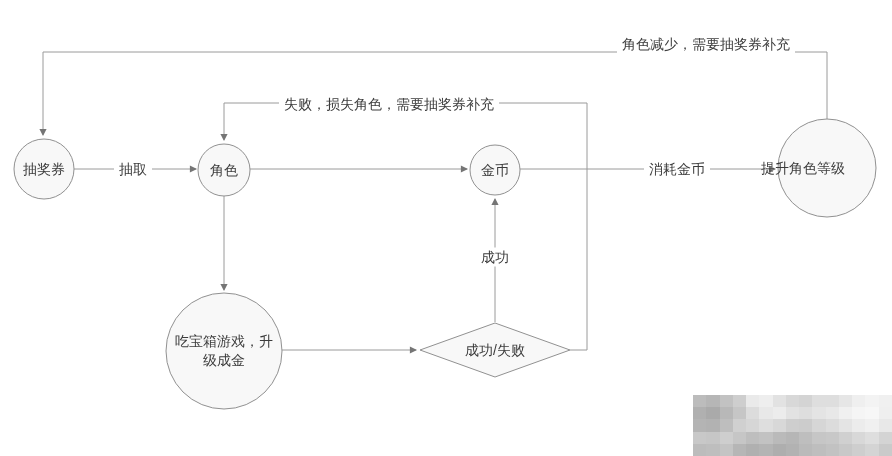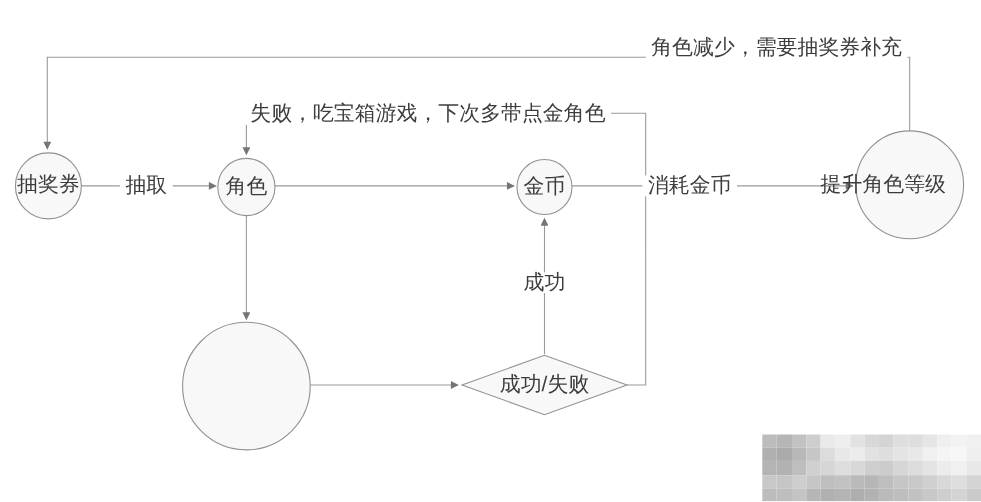--- a/index.html
+++ b/index.html
@@ -26,21 +26,21 @@
     stroke-width: 1;
   }
   .node-shape {
     fill: #f8f8f8;
     stroke: #919191;
     stroke-width: 1;
   }
   .nlabel, .elabel {
     position: absolute;
     transform: translate(-50%, -50%);
-    font-size: 19px;
+    font-size: 14px;
     color: #3c3c3c;
     white-space: nowrap;
     text-align: center;
     line-height: 19px;
   }
   .elabel {
     background: #ffffff;
     padding: 0 5px;
   }
   .nlabel span { display: block; }
@@ -77,32 +77,34 @@
     <path class="edge" d="M495 322 V199" marker-end="url(#arr)"></path>
 
     <circle class="node-shape" cx="44" cy="169" r="30"></circle>
     <circle class="node-shape" cx="224" cy="170" r="26"></circle>
     <circle class="node-shape" cx="495" cy="170" r="25"></circle>
     <circle class="node-shape" cx="827" cy="168" r="49"></circle>
     <circle class="node-shape" cx="224" cy="351" r="58"></circle>
     <polygon class="node-shape" points="420,350 495,323 570,350 495,377"></polygon>
   </svg>
 
-  <div class="nlabel" style="left:44px; top:169px;font-family:Liberation Mono, monospace;">抽奖券</div>
+  <div class="nlabel" style="left:44px; top:169px;">抽奖券</div>
   <div class="nlabel" style="left:224px; top:170px;">角色</div>
   <div class="nlabel" style="left:495px; top:170px;">金币</div>
   <div class="nlabel" style="left:803px; top:168px;">提升角色等级</div>
   <div class="nlabel" style="left:224px; top:351px;">
+    <span>吃宝箱游戏，升</span>
+    <span>级成金</span>
   </div>
   <div class="nlabel" style="left:495px; top:350px;">成功/失败</div>
 
   <div class="elabel" style="left:133px; top:169px;">抽取</div>
-  <div class="elabel" style="left:627px; top:169px;text-align:right;">消耗金币</div>
+  <div class="elabel" style="left:677px; top:169px;text-align:right;">消耗金币</div>
   <div class="elabel" style="left:706px; top:44px;">角色减少，需要抽奖券补充</div>
-  <div class="elabel" style="left:389px; top:104px;">失败，吃宝箱游戏，下次多带点金角色</div>
+  <div class="elabel" style="left:389px; top:104px;">失败，损失角色，需要抽奖券补充</div>
   <div class="elabel" style="left:495px; top:257px;">成功</div>
 
   <div class="watermark">
       <div style="background: rgb(188, 188, 188);"></div>
       <div style="background: rgb(182, 182, 182);"></div>
       <div style="background: rgb(194, 194, 194);"></div>
       <div style="background: rgb(206, 206, 206);"></div>
       <div style="background: rgb(234, 234, 234);"></div>
       <div style="background: rgb(238, 238, 238);"></div>
       <div style="background: rgb(226, 226, 226);"></div>

